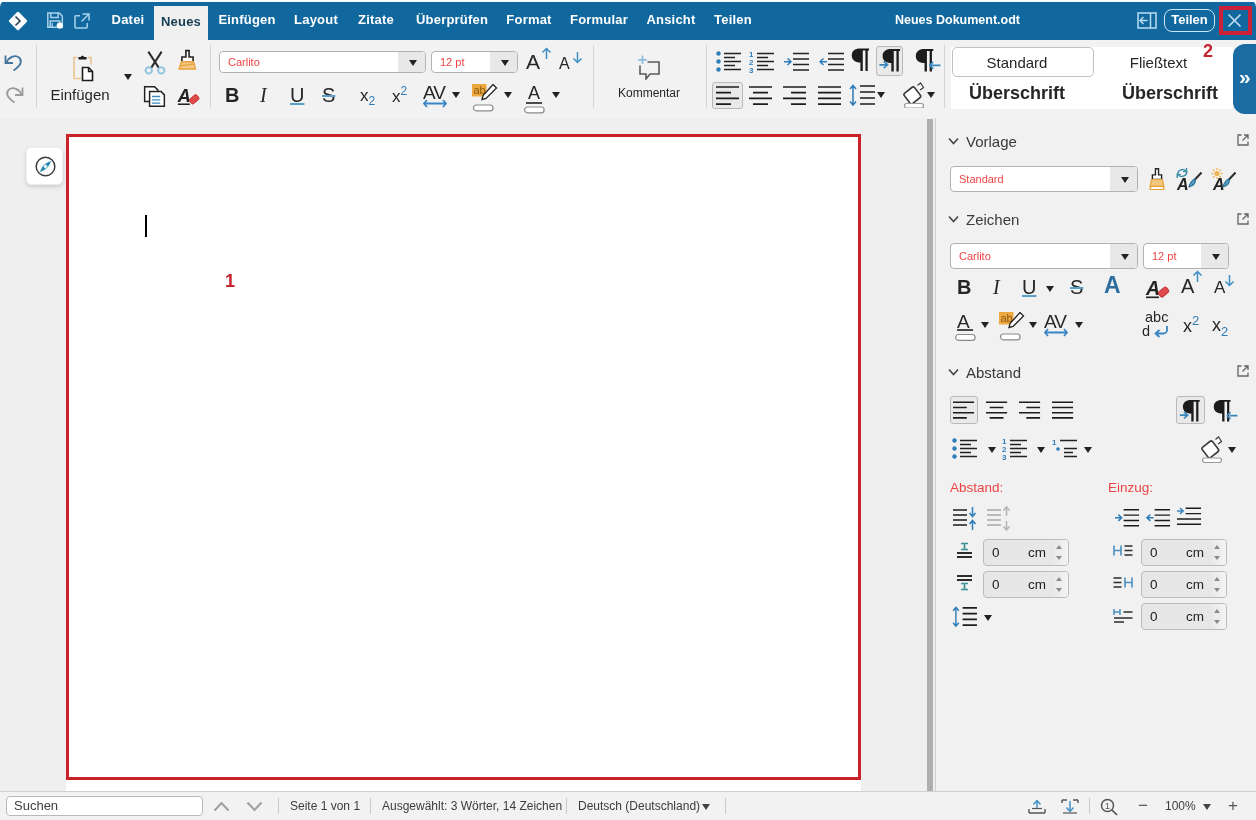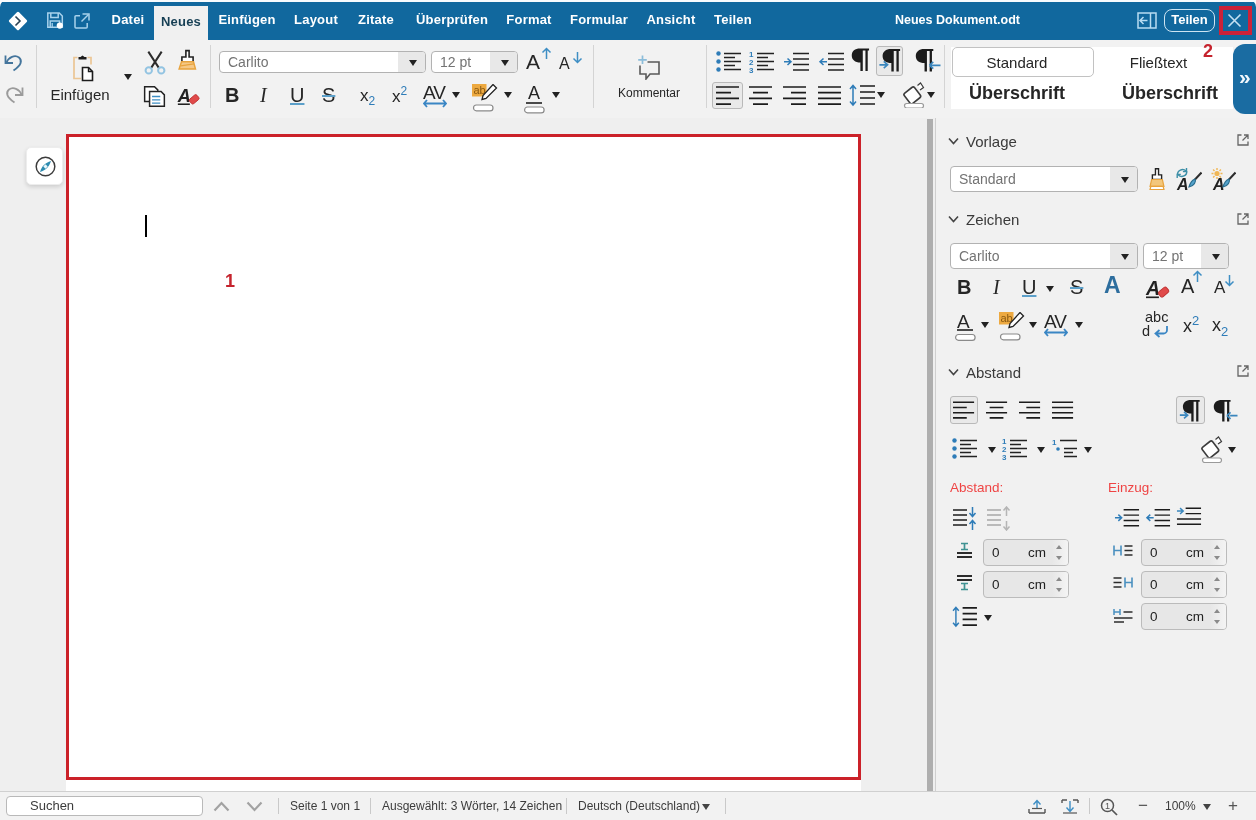--- a/index.html
+++ b/index.html
@@ -27,21 +27,21 @@
 
 
 #toolbar { position:absolute; left:0; top:0; width:1256px; height:118px; }
 #toolbarbg { position:absolute; left:0; top:40px; width:1256px; height:78px;
   background:#f2f2f2; }
 .vsep { position:absolute; width:1px; background:#d4d4d4; }
 .glyph { position:absolute; color:#262626; font-weight:700; }
 .drop { position:absolute; width:0; height:0; border-left:4.5px solid transparent;
   border-right:4.5px solid transparent; border-top:6px solid #222; }
 .combo { position:absolute; background:#fff; border:1px solid #b2b2b2;
-  border-radius:4px; font-size:14px; color:#737373;text-align:right; }
+  border-radius:4px; font-size:11px; color:#ef4444;text-align:right; }
 .combo .arr { position:absolute; right:8px; top:50%; margin-top:-2.5px; width:0; height:0;
   border-left:4.5px solid transparent; border-right:4.5px solid transparent;
   border-top:6px solid #222; }
 .combo .zone { position:absolute; right:0; top:0; bottom:0; width:27px;
   background:#e8e8e8; border-radius:0 3px 3px 0; }
 .combo .txt { position:absolute; left:8px; top:0; line-height:24px; }
 .selbox { background:#e9e9e9; border:1px solid #b9b9b9; border-radius:3px; }
 
 
 #canvas { position:absolute; left:0; top:118px; width:936px; height:673px; background:#efefef; }
@@ -70,21 +70,21 @@
 .spin .btns:after { content:""; position:absolute; left:4px; bottom:5px; width:0; height:0;
   border-left:3.5px solid transparent; border-right:3.5px solid transparent;
   border-top:4.5px solid #8a8a8a; }
 
 
 #statusbar { position:absolute; left:0; top:791px; width:1256px; height:29px;
   background:#f2f2f2; border-top:1px solid #d0d0d0; font-size:12px; color:#3c3c3c; }
 #statusbar .item { position:absolute; top:0; line-height:28px; white-space:nowrap; }
 #search { position:absolute; left:6px; top:4px; width:197px; height:20px; background:#fff;
   border:1px solid #b9b9b9; border-radius:4px; color:#3c3c3c; font-size:13px;
-  line-height:18px; padding-left:23px; }
+  line-height:18px; padding-left:7px; }
 .ssep { position:absolute; top:6px; width:1px; height:16px; background:#c9c9c9; }
 svg { display:block; }
 .icon { position:absolute; }
 </style>
 </head>
 <body>
 <div id="app">
   <div id="topbar">
 
     <svg class="icon" style="left:7px; top:10px;" width="22" height="22" viewBox="0 0 22 22">

